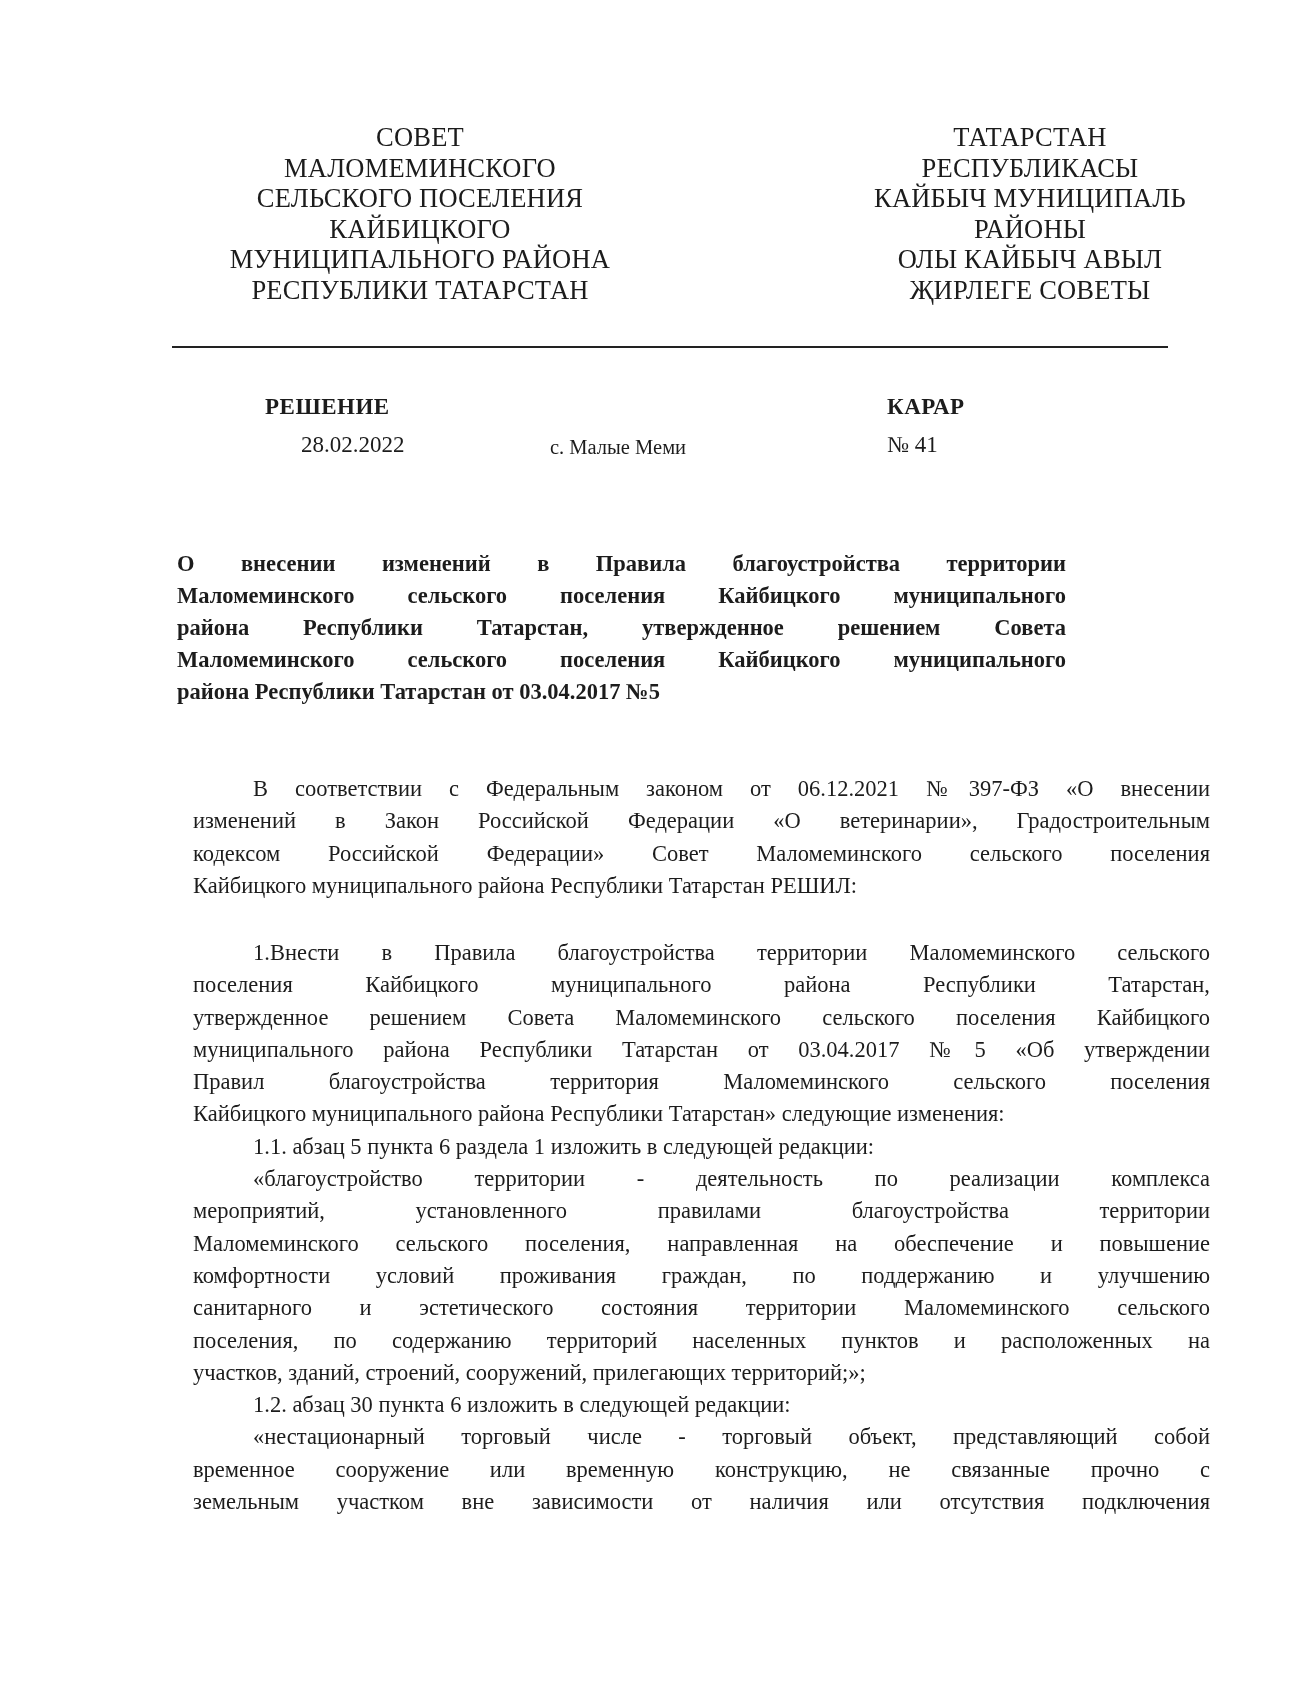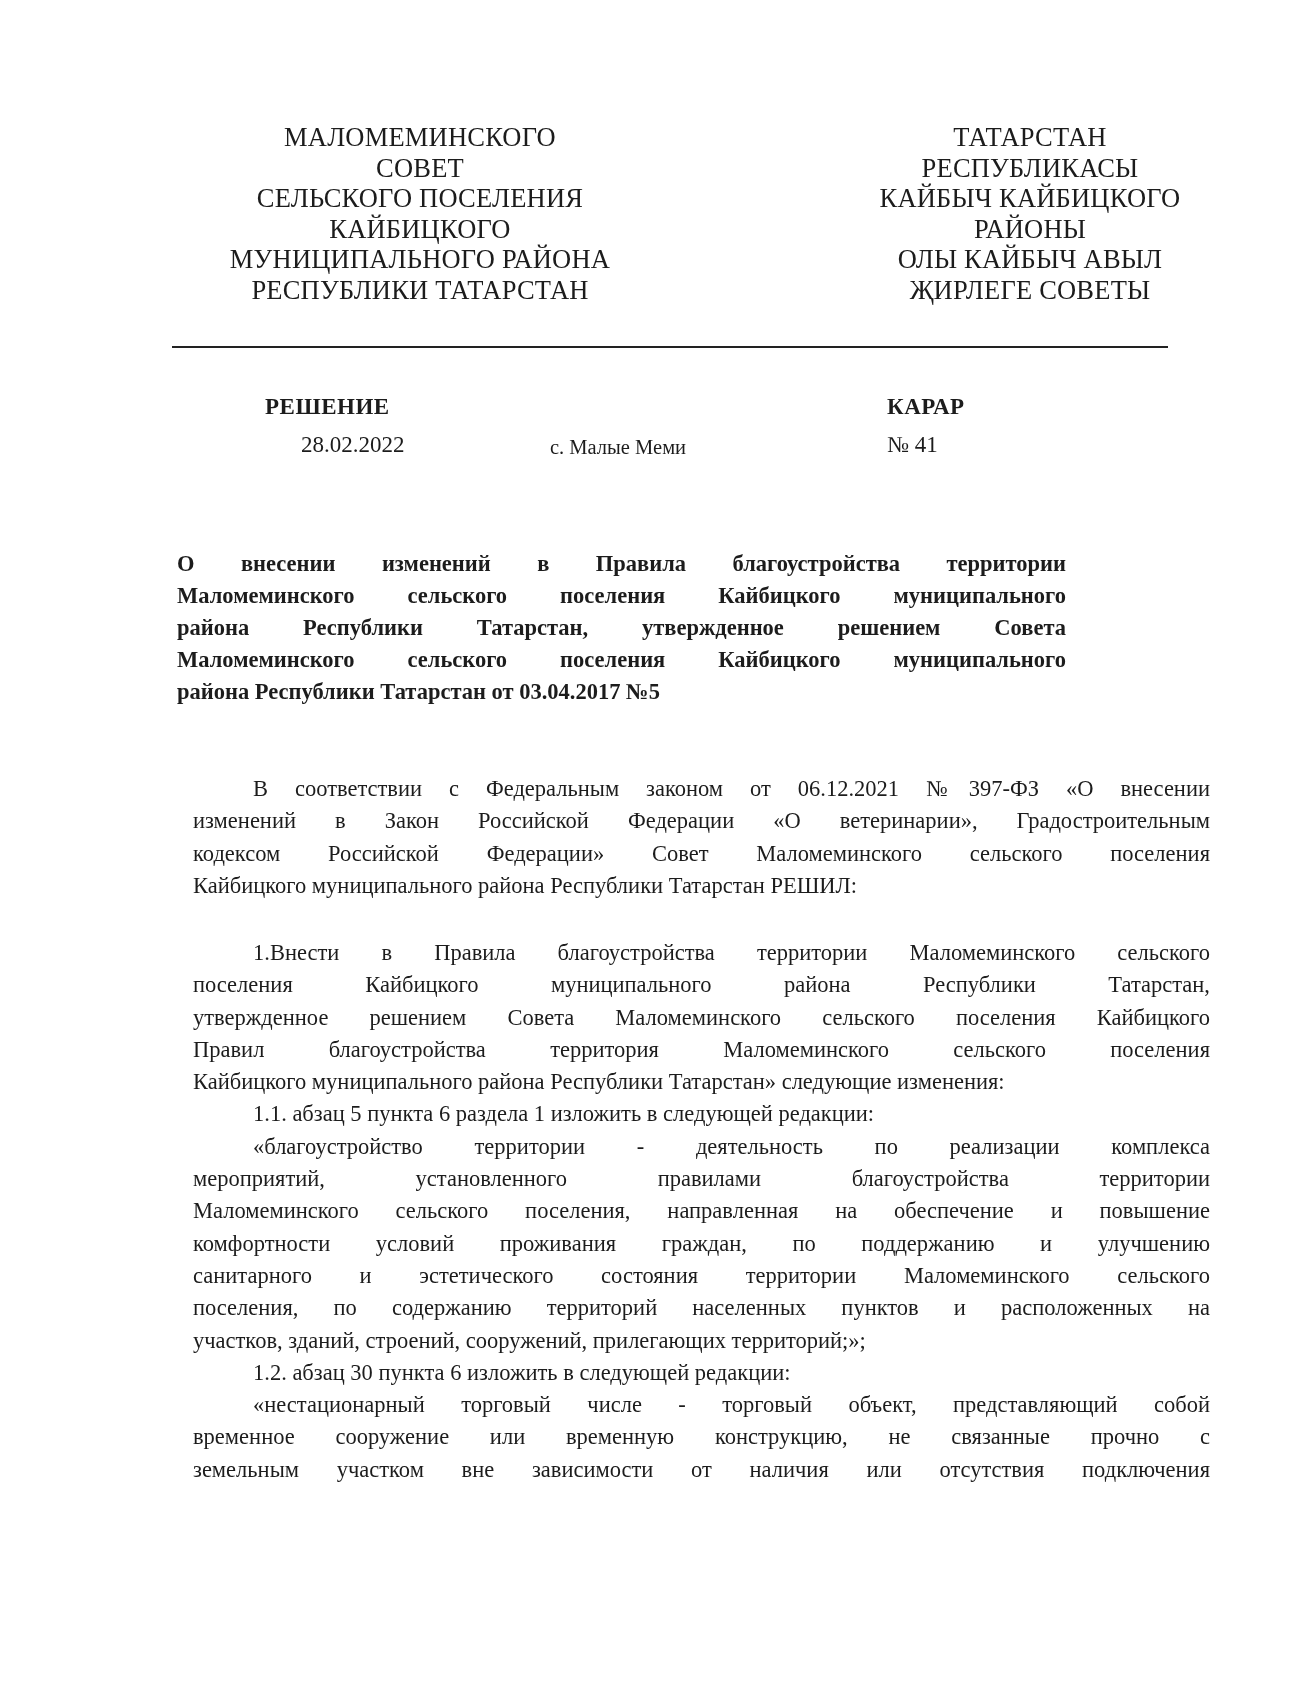--- a/index.html
+++ b/index.html
@@ -92,32 +92,32 @@
     .body .line.indent { padding-left: 60px; }
     .preamble { top: 773px; }
     .item1 { top: 937px; }
   </style>
 </head>
 <body>
 
 <div class="page">
 
   <div class="header-col header-left">
+    <div>СОВЕТ</div>
     <div>МАЛОМЕМИНСКОГО</div>
-    <div>СОВЕТ</div>
     <div>СЕЛЬСКОГО ПОСЕЛЕНИЯ</div>
     <div>КАЙБИЦКОГО</div>
     <div>МУНИЦИПАЛЬНОГО РАЙОНА</div>
     <div>РЕСПУБЛИКИ ТАТАРСТАН</div>
   </div>
 
   <div class="header-col header-right">
     <div>ТАТАРСТАН</div>
     <div>РЕСПУБЛИКАСЫ</div>
-    <div>КАЙБЫЧ КАЙБИЦКОГО</div>
+    <div>КАЙБЫЧ МУНИЦИПАЛЬ</div>
     <div>РАЙОНЫ</div>
     <div>ОЛЫ КАЙБЫЧ АВЫЛ</div>
     <div>ҖИРЛЕГЕ СОВЕТЫ</div>
   </div>
 
   <div class="rule"></div>
 
   <div class="meta bold decision-label">РЕШЕНИЕ</div>
   <div class="meta decision-date">28.02.2022</div>
   <div class="meta place">с. Малые Меми</div>
@@ -136,20 +136,21 @@
     <span class="line indent">В соответствии с Федеральным законом от 06.12.2021 №397-ФЗ «О внесении</span>
     <span class="line">изменений в Закон Российской Федерации «О ветеринарии», Градостроительным</span>
     <span class="line">кодексом Российской Федерации» Совет Маломеминского сельского поселения</span>
     <span class="line last">Кайбицкого муниципального района Республики Татарстан РЕШИЛ:</span>
   </div>
 
   <div class="body item1">
     <span class="line indent">1.Внести в Правила благоустройства территории Маломеминского сельского</span>
     <span class="line">поселения Кайбицкого муниципального района Республики Татарстан,</span>
     <span class="line">утвержденное решением Совета Маломеминского сельского поселения Кайбицкого</span>
+    <span class="line">муниципального района Республики Татарстан от 03.04.2017 №5 «Об утверждении</span>
     <span class="line">Правил благоустройства территория Маломеминского сельского поселения</span>
     <span class="line last">Кайбицкого муниципального района Республики Татарстан» следующие изменения:</span>
     <span class="line indent last">1.1. абзац 5 пункта 6 раздела 1 изложить в следующей редакции:</span>
     <span class="line indent">«благоустройство территории - деятельность по реализации комплекса</span>
     <span class="line">мероприятий, установленного правилами благоустройства территории</span>
     <span class="line">Маломеминского сельского поселения, направленная на обеспечение и повышение</span>
     <span class="line">комфортности условий проживания граждан, по поддержанию и улучшению</span>
     <span class="line">санитарного и эстетического состояния территории Маломеминского сельского</span>
     <span class="line">поселения, по содержанию территорий населенных пунктов и расположенных на</span>
     <span class="line last">участков, зданий, строений, сооружений, прилегающих территорий;»;</span>

